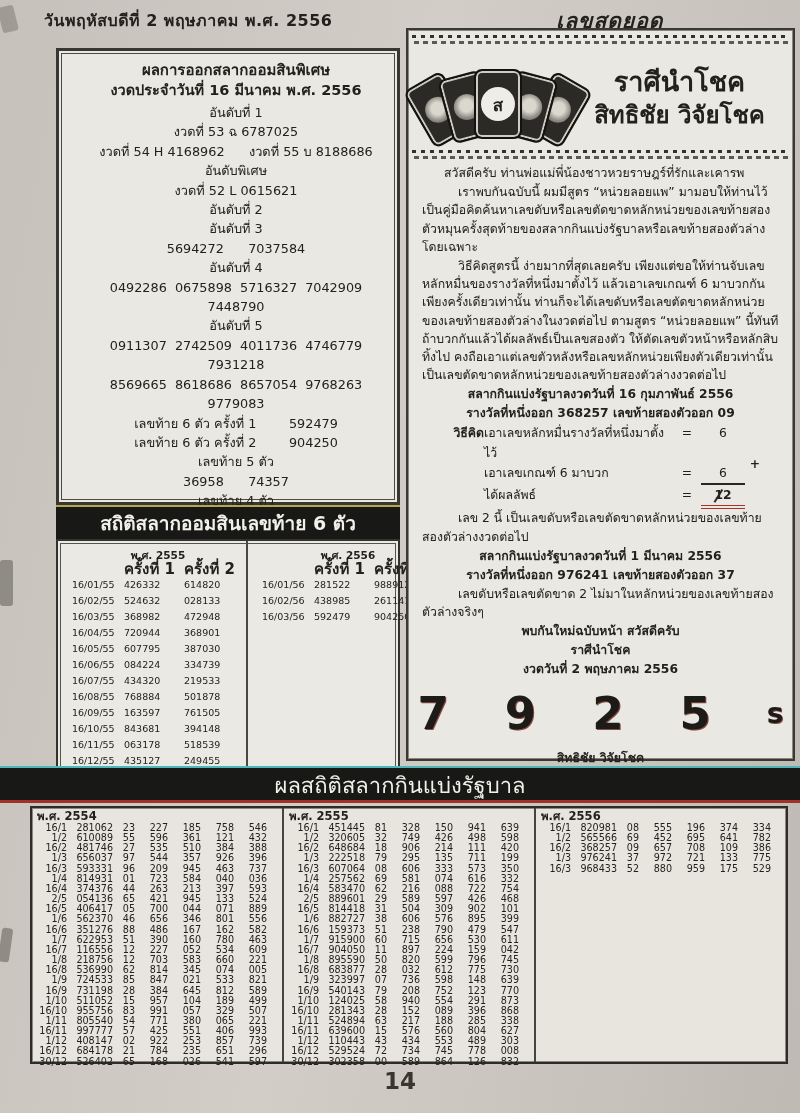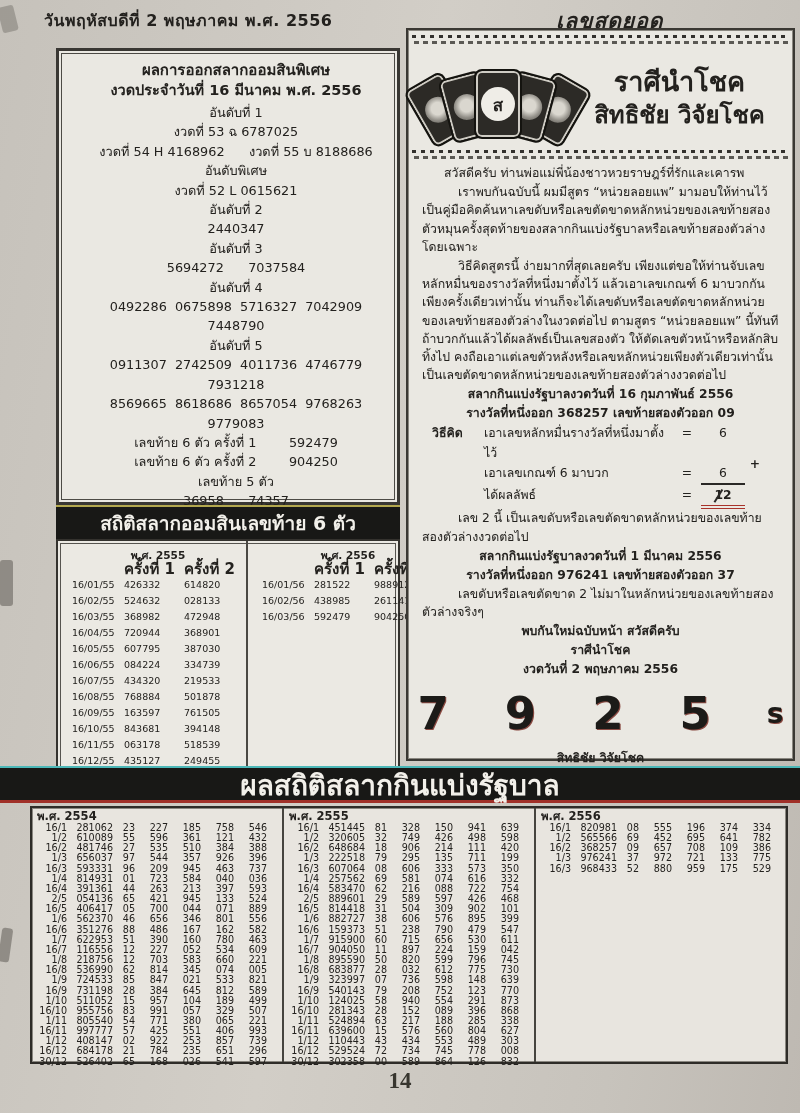--- a/index.html
+++ b/index.html
@@ -59,49 +59,49 @@
         background:#efede7;display:flex;align-items:center;justify-content:center;font-size:17px;font-weight:bold;color:#23211e;}
   .horo-titles{flex:1;text-align:center;}
   .ht1{font-size:27px;font-weight:bold;line-height:34px;}
   .ht2{font-size:24px;font-weight:bold;line-height:32px;}
   .horo-body{padding:3px 10px 0 10px;font-size:12.3px;line-height:18.2px;}
   .horo-body p{margin:0 0 1px 0;}
   .ind1{text-indent:22px;}
   .ind{text-indent:36px;}
   .c{text-align:center;font-weight:bold;line-height:19px;}
   .frow{display:flex;padding-left:10px;line-height:20px;}
-  .flabel{width:52px;font-weight:bold;flex:0 0 auto;}
+  .flabel{width:52px;font-weight:bold;flex:0 0 auto;text-align:right;}
   .ftext{flex:1;}
   .feq{width:28px;text-align:center;flex:0 0 auto;}
   .fval{width:44px;text-align:center;flex:0 0 auto;margin-right:34px;position:relative;}
   .fval.u{border-bottom:2px solid #2a2826;}
   .plus{position:absolute;right:-15px;top:-9px;font-weight:bold;}
   .fval.res{border-bottom:4px double #a8322a;font-weight:bold;}
   .struck{position:relative;display:inline-block;}
   .struck::after{content:"";position:absolute;left:-3px;right:-3px;top:46%;height:2px;background:#2a2826;transform:rotate(-58deg);}
   .digits{display:flex;justify-content:center;align-items:center;gap:56px;margin:10px 0 4px 0;}
   .digit{font-size:45px;font-weight:bold;color:#1c1b18;text-shadow:1px 1px 0 #8a4a42;line-height:50px;}
   .digit.small{font-size:28px;font-weight:bold;}
   .sign2{margin-top:10px;}
   
   .gov-banner{position:absolute;left:0;top:766px;width:800px;height:37px;background:#181816;color:#f2f0ea;
-        font-weight:bold;font-size:28px;line-height:35px;text-align:center;
+        font-weight:normal;font-size:22px;line-height:35px;text-align:center;
         border-top:2px solid #4cb8b8;border-bottom:3px solid #a03028;box-sizing:border-box;}
   .gov-box{position:absolute;left:30px;top:806px;width:758px;height:258px;background:#e8e5df;
         border:2px solid #2e2c28;box-shadow:inset 0 0 0 1px #8a8780;box-sizing:border-box;display:flex;}
   .gov-col{flex:1;padding:2px 3px 0 5px;min-width:0;}
   .gov-col + .gov-col{border-left:2px solid #46443f;}
   .gov-year{font-weight:bold;font-size:11.5px;line-height:13px;}
   .gov-rows .trow{display:flex;font-size:9.6px;line-height:10.15px;padding:0 2px;}
   .gov-rows .tcell{text-align:right;flex:0 0 auto;}
   .gov-rows .tcell:nth-child(1){width:28px;text-align:right;}
   .gov-rows .tcell:nth-child(2){width:46px;}
   .gov-rows .tcell:nth-child(3){width:22px;}
   .gov-rows .tcell:nth-child(n+4){width:33px;}
-  .page-num{position:absolute;left:0;right:0;top:1068px;text-align:center;font-size:23px;font-weight:bold;color:#38362f;font-family:Liberation Serif, serif;}
+  .page-num{position:absolute;left:0;right:0;top:1068px;text-align:center;font-size:23px;font-weight:bold;color:#38362f;}
   
   .smudge{position:absolute;background:#55524c;opacity:.5;border-radius:3px;}
   .sm1{left:0;top:560px;width:13px;height:46px;}
   .sm2{left:0;top:928px;width:11px;height:34px;transform:rotate(8deg);}
   .sm3{left:0;top:6px;width:16px;height:26px;transform:rotate(-14deg);opacity:.35;}
 </style>
 </head>
 <body>
 
 <div class="page">
@@ -112,21 +112,20 @@
   <section class="results-box">
     <div class="rb-title">ผลการออกสลากออมสินพิเศษ</div>
     <div class="rb-sub">งวดประจำวันที่ 16 มีนาคม พ.ศ. 2556</div>
     <div class="rb-lines">
         <div class="trow"><span class="tcell">อันดับที่ 1</span></div>
         <div class="trow"><span class="tcell">งวดที่ 53 ฉ 6787025</span></div>
         <div class="trow"><span class="tcell">งวดที่ 54 H 4168962      งวดที่ 55 บ 8188686</span></div>
         <div class="trow"><span class="tcell">อันดับพิเศษ</span></div>
         <div class="trow"><span class="tcell">งวดที่ 52 L 0615621</span></div>
         <div class="trow"><span class="tcell">อันดับที่ 2</span></div>
-        <div class="trow"><span class="tcell">2440347</span></div>
         <div class="trow"><span class="tcell">อันดับที่ 3</span></div>
         <div class="trow"><span class="tcell">5694272      7037584</span></div>
         <div class="trow"><span class="tcell">อันดับที่ 4</span></div>
         <div class="trow"><span class="tcell">0492286  0675898  5716327  7042909  7448790</span></div>
         <div class="trow"><span class="tcell">อันดับที่ 5</span></div>
         <div class="trow"><span class="tcell">0911307  2742509  4011736  4746779  7931218</span></div>
         <div class="trow"><span class="tcell">8569665  8618686  8657054  9768263  9779083</span></div>
         <div class="trow"><span class="tcell">เลขท้าย 6 ตัว ครั้งที่ 1        592479</span></div>
         <div class="trow"><span class="tcell">เลขท้าย 6 ตัว ครั้งที่ 2        904250</span></div>
         <div class="trow"><span class="tcell">เลขท้าย 5 ตัว</span></div>
@@ -352,21 +351,21 @@
             <span class="tcell">1/4</span>
             <span class="tcell">814931</span>
             <span class="tcell">01</span>
             <span class="tcell">723</span>
             <span class="tcell">584</span>
             <span class="tcell">040</span>
             <span class="tcell">036</span>
           </div>
           <div class="trow">
             <span class="tcell">16/4</span>
-            <span class="tcell">391361</span>
+            <span class="tcell">374376</span>
             <span class="tcell">44</span>
             <span class="tcell">263</span>
             <span class="tcell">213</span>
             <span class="tcell">397</span>
             <span class="tcell">593</span>
           </div>
           <div class="trow">
             <span class="tcell">2/5</span>
             <span class="tcell">054136</span>
             <span class="tcell">65</span>

